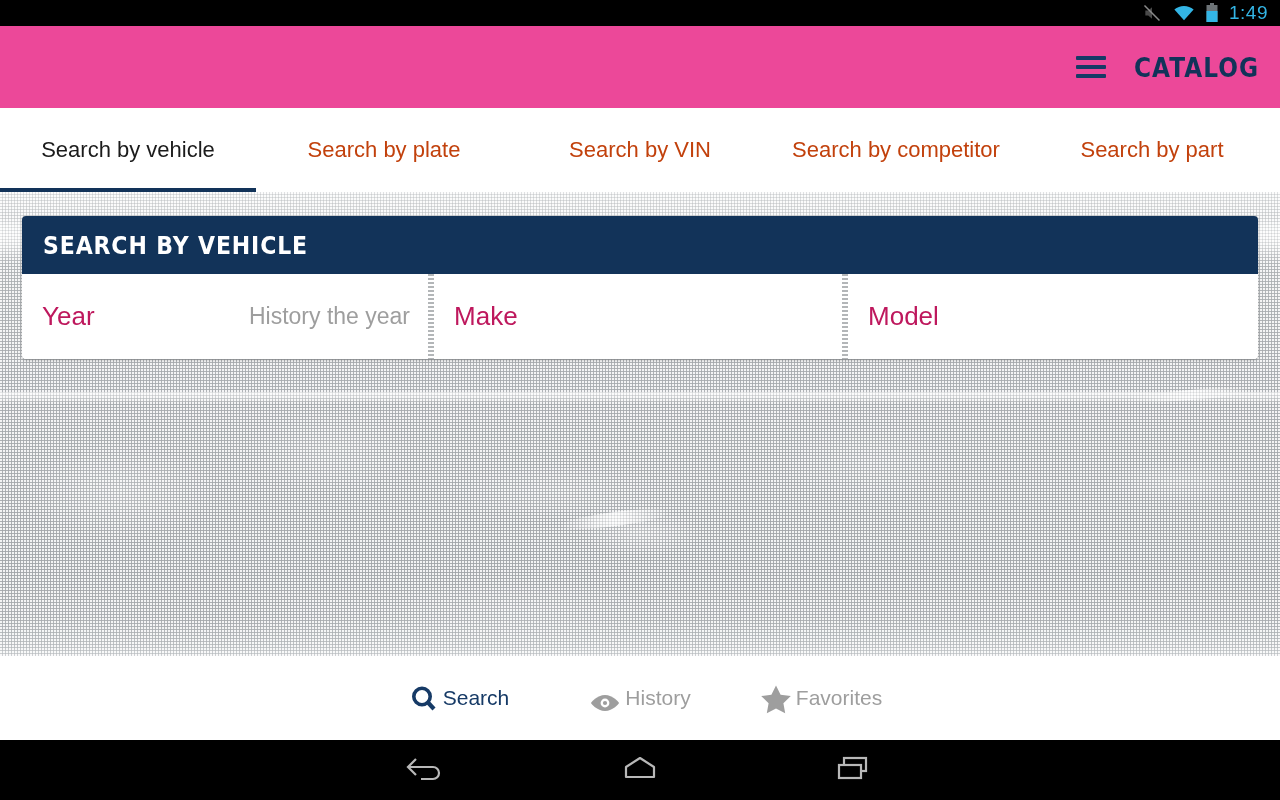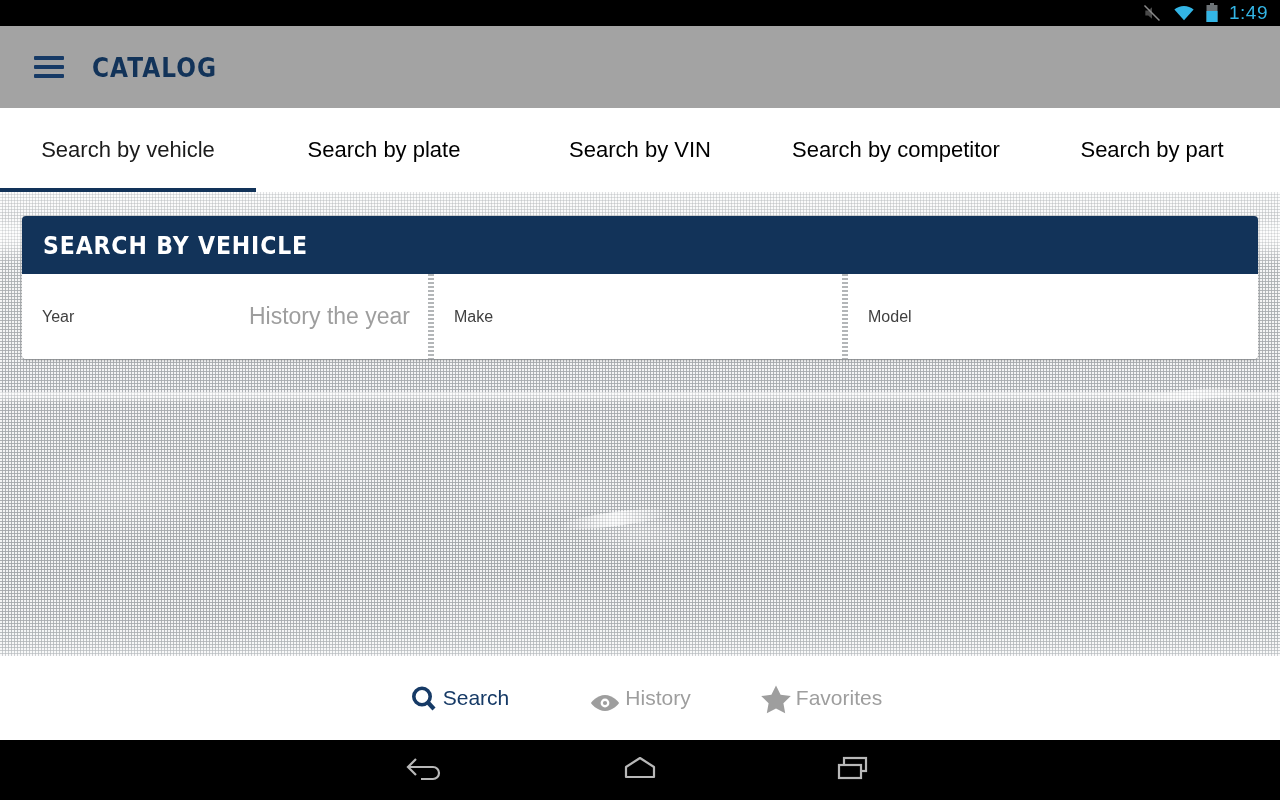--- a/index.html
+++ b/index.html
@@ -20,41 +20,41 @@
   .sb-icon{ display:flex; align-items:center; }
   .sb-time{
     color:#33b5e5; font-size:19px; letter-spacing:.5px;
     font-family:"Liberation Sans", sans-serif; line-height:1;
     padding-bottom:1px;
   }
 
   
   .appbar{
     position:absolute; top:26px; left:0; width:1280px; height:82px;
-    background:#a3a3a3; display:flex; align-items:center;
+    background:#ec4899; display:flex; align-items:center;justify-content:flex-end;
   }
   .hamburger{
     width:30px; margin-left:34px; display:flex; flex-direction:column;
     gap:5px; cursor:pointer;
   }
   .hamburger span{ display:block; height:4px; background:#163a66; border-radius:1px; }
   .app-title{
     margin-left:28px; color:#123359; font-size:27px; font-weight:bold;
     font-family:"DejaVu Sans", sans-serif;
     letter-spacing:1.2px; transform:scaleX(.86); transform-origin:left center;
   }
 
   
   .tabs{
     position:absolute; top:108px; left:0; width:1280px; height:84px;
     background:#fff; display:flex; align-items:center;
   }
   .tab{
     flex:0 0 auto; height:84px; display:flex; align-items:center;
-    justify-content:center; text-align:center; color:#000000;
+    justify-content:center; text-align:center; color:#c2410c;
     font-size:22px; position:relative; cursor:pointer; line-height:1.22;
     padding:0 6px;
   }
   .tab.active{ color:#1b1b1b; }
   .tab.active::after{
     content:""; position:absolute; left:0; right:0; bottom:0;
     height:4px; background:#123359;
   }
   .tab-w1{ width:256px; }
   .tab-w2{ width:256px; }
@@ -132,21 +132,21 @@
   .card-body{
     height:85px; background:#fff; display:flex; align-items:stretch;
   }
   .field{
     display:flex; align-items:center; justify-content:space-between;
     padding:0 18px 0 20px; cursor:pointer; position:relative;
   }
   .field-year{ width:410px; }
   .field-make{ width:412px; }
   .field-model{ width:414px;text-align:right; }
-  .field-label{ color:#404040; font-size:16px; }
+  .field-label{ color:#be185d; font-size:26px; }
   .field-value{ color:#9e9e9e; font-size:23px; }
   .divider{
     width:6px; align-self:stretch; flex:0 0 6px;
     background-image:linear-gradient(#9a9da0 50%, rgba(255,255,255,0) 0);
     background-size:100% 4px;
     background-repeat:repeat-y;
     opacity:.75;
   }
 
   

